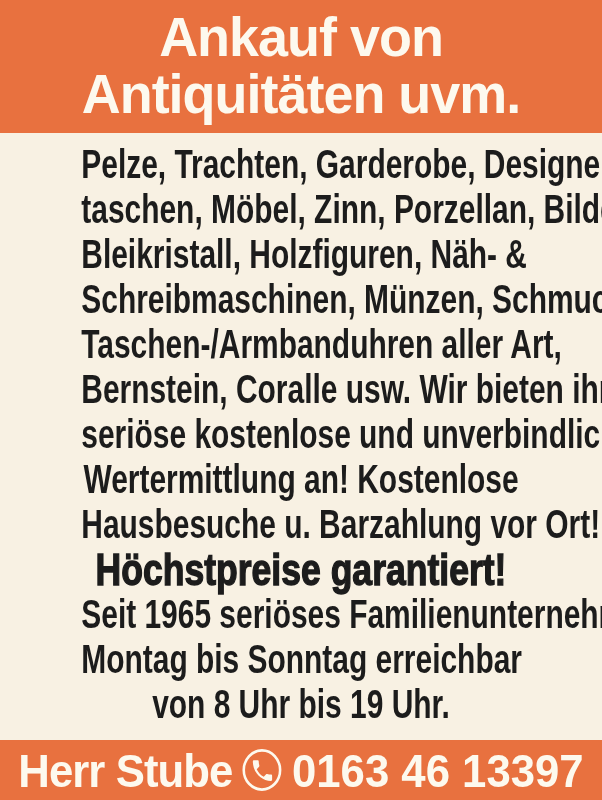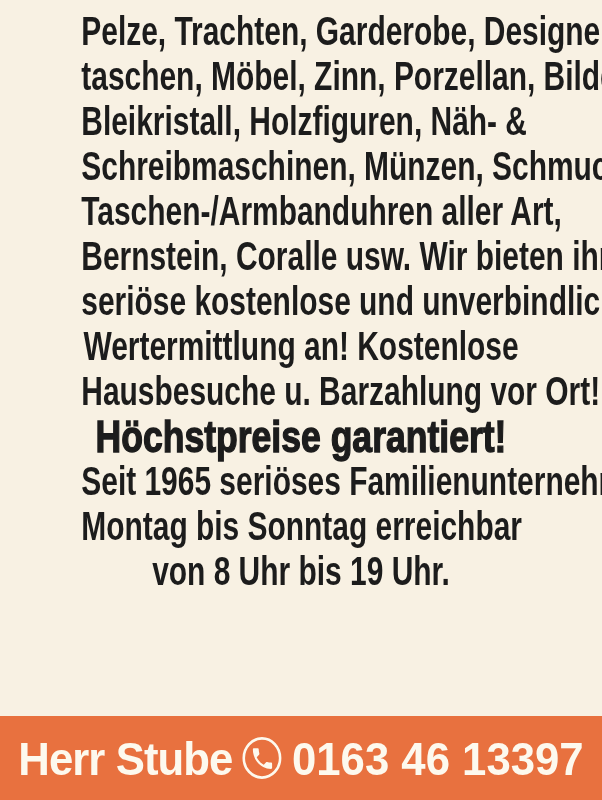--- a/index.html
+++ b/index.html
@@ -53,21 +53,21 @@
     transform: scaleX(0.79);
     -webkit-text-stroke: 1.4px #1c1c1c;
   }
   
   .footer {
     box-sizing: border-box;
     position: absolute;
     left: 0;
     bottom: 0;
     width: 602px;
-    height: 84px;
+    height: 60px;
     background: #e8713f;
     color: #fdf9ee;
     display: flex;
     align-items: center;
     justify-content: center;
   }
   .footer-content {
     display: inline-flex;
     align-items: center;
     gap: 7px;
@@ -88,20 +88,24 @@
   .phone-number {
     font-size: 47px;
     letter-spacing: 0px;
   }
 </style>
 </head>
 <body>
 
 <div class="ad">
 
+  <div class="header">
+    <div class="header-line">Ankauf von</div>
+    <div class="header-line">Antiquitäten uvm.</div>
+  </div>
 
   <div class="body">
     <div class="line">Pelze, Trachten, Garderobe, Designer-</div>
     <div class="line">taschen, Möbel, Zinn, Porzellan, Bilder,</div>
     <div class="line">Bleikristall, Holzfiguren, Näh- &amp;</div>
     <div class="line">Schreibmaschinen, Münzen, Schmuck,</div>
     <div class="line">Taschen-/Armbanduhren aller Art,</div>
     <div class="line">Bernstein, Coralle usw. Wir bieten ihnen</div>
     <div class="line">seriöse kostenlose und unverbindliche</div>
     <div class="line">Wertermittlung an! Kostenlose</div>

